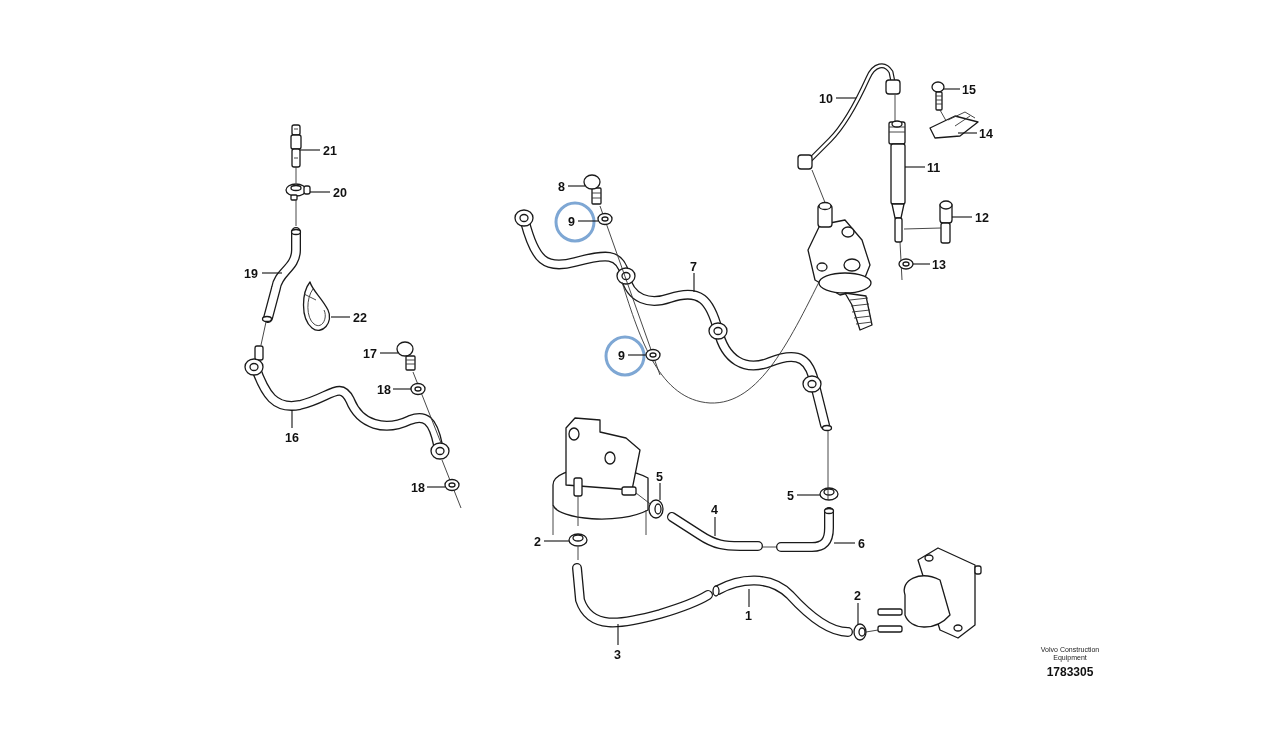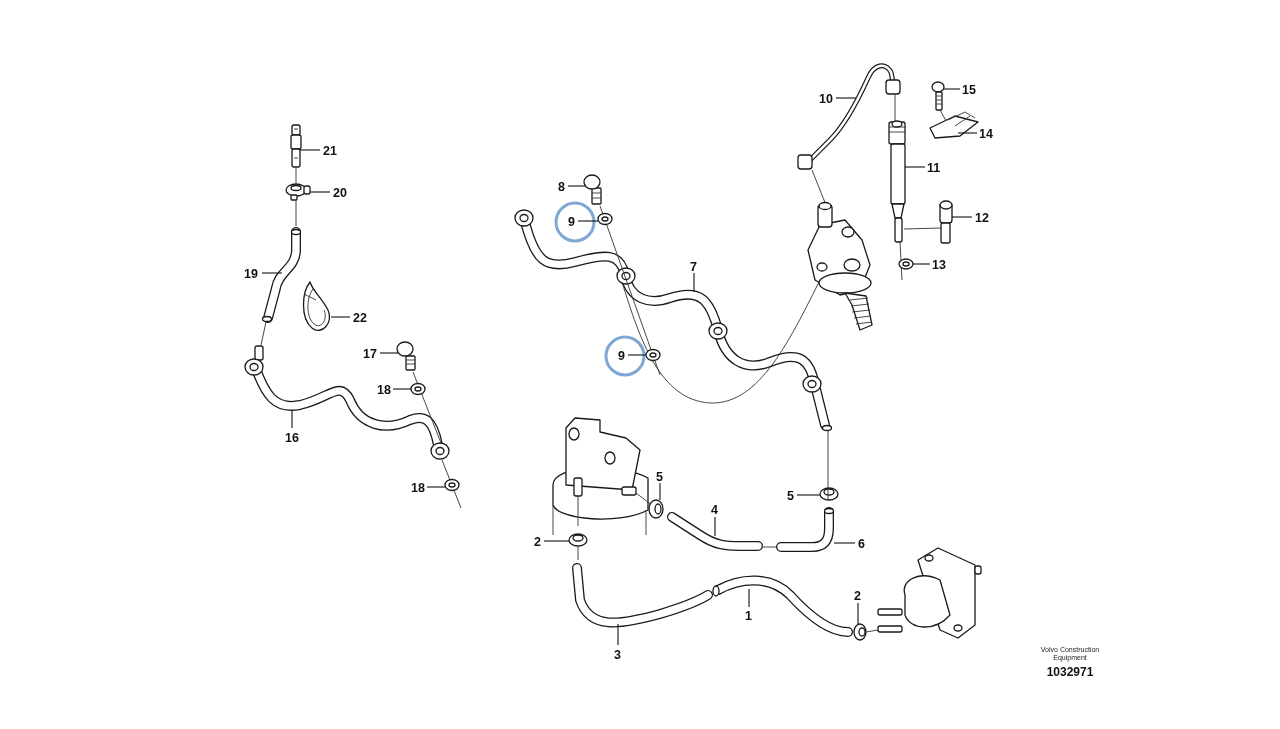--- a/index.html
+++ b/index.html
@@ -331,13 +331,13 @@
   <g>
     <line class="leader" x1="618" y1="624" x2="618" y2="645"></line>
     <text class="callout-num" x="614" y="659">3</text>
   </g>
 </svg>
 
 <div class="footer-brand">
   <div>Volvo Construction</div>
   <div>Equipment</div>
 </div>
-<div class="footer-id">1032971</div>
+<div class="footer-id">1783305</div>
 
 </body></html>

